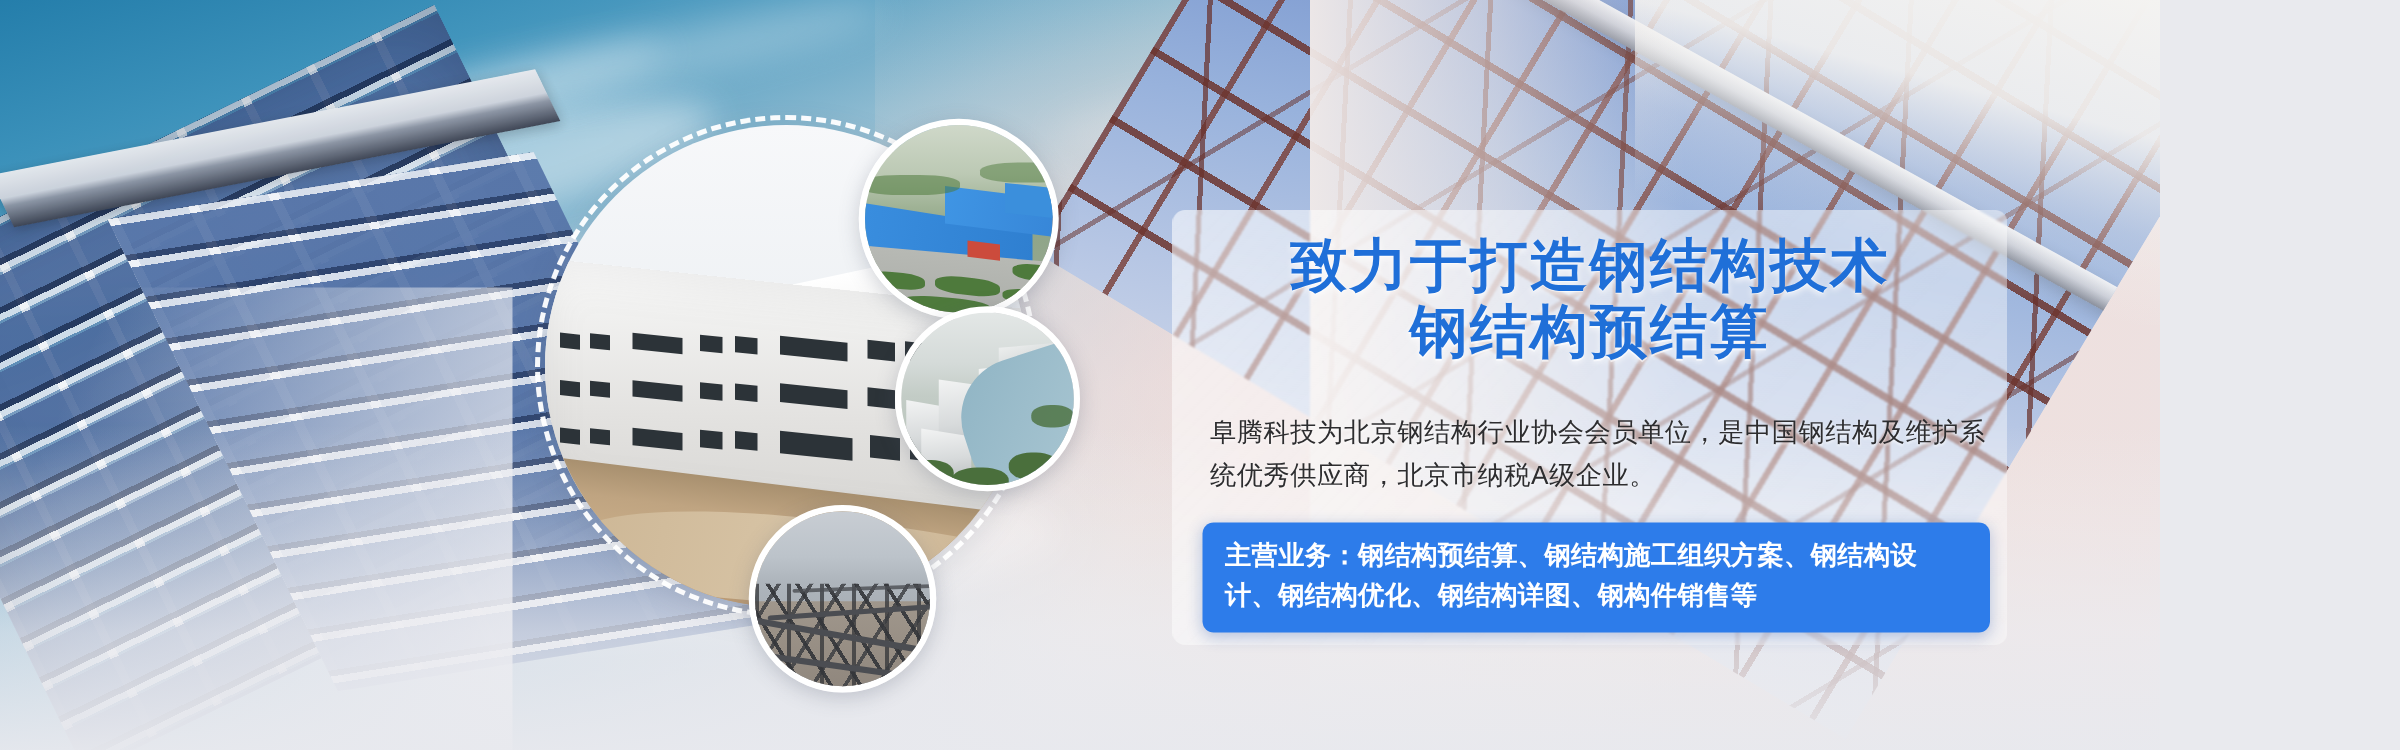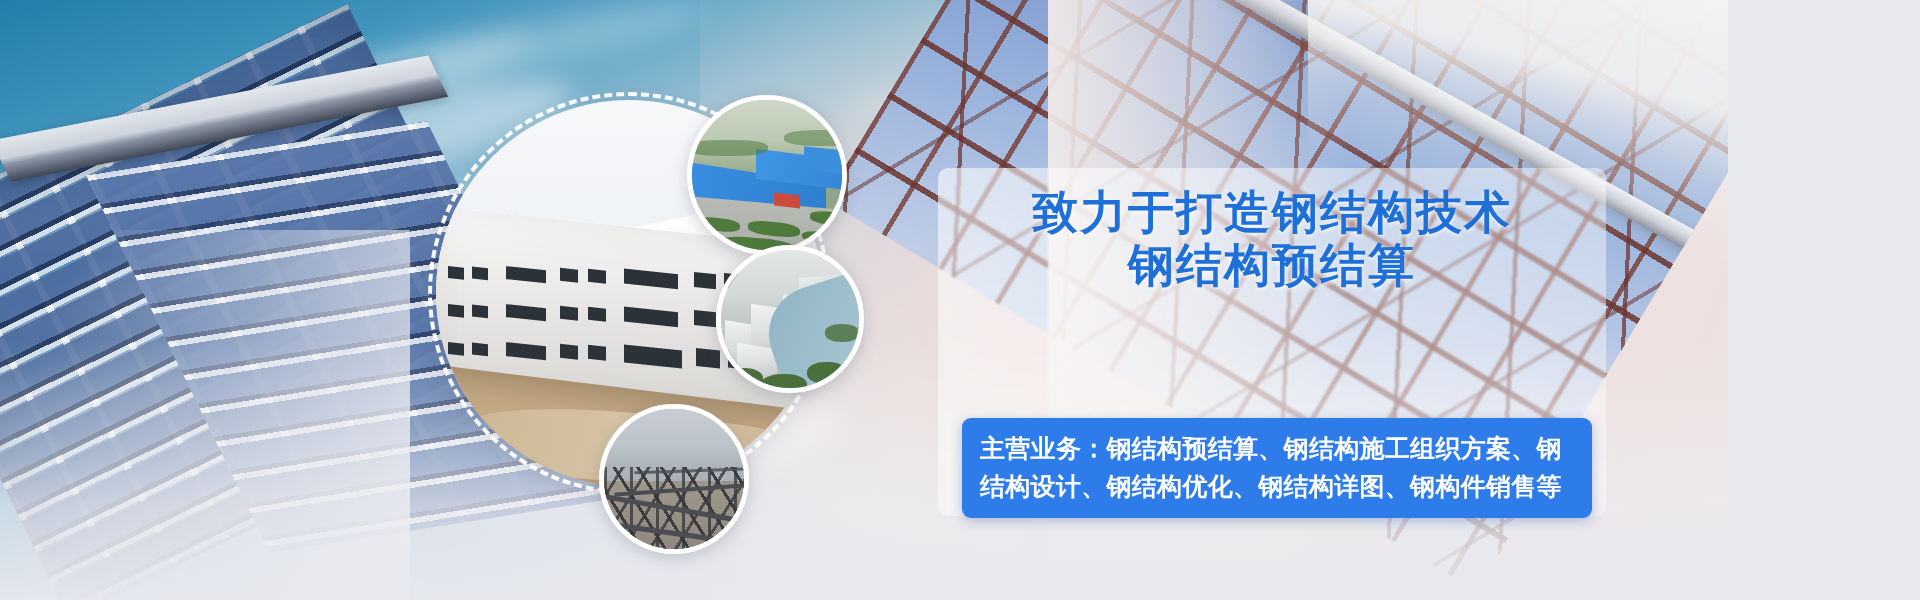--- a/index.html
+++ b/index.html
@@ -262,21 +262,21 @@
     letter-spacing:.4px;
     text-shadow:0 1px 2px rgba(255,255,255,.7);
   }
 
   .biz-box{
     position:absolute;left:962px;top:418px;width:630px;
     background:#2d7cea;
     border-radius:9px;
     padding:11px 18px 13px 18px;
     color:#ffffff;
-    font-size:25px;
+    font-size:21px;
     font-weight:700;
     line-height:1.52;
     letter-spacing:.3px;
     box-shadow:0 3px 12px rgba(30,80,170,.3);
   }
 </style>
 </head>
 <body>
 
 <div class="banner">
@@ -392,16 +392,17 @@
     <div class="cb-bar" style="left:30px;top:60px;width:130px;height:3px;transform:rotate(-2deg);opacity:.8;"></div>
   </div>
 
   <div class="panel"></div>
 
   <div class="headline">
     <span>致力于打造钢结构技术</span>
     <span class="l2">钢结构预结算</span>
   </div>
 
+  <div class="subtext">阜腾科技为北京钢结构行业协会会员单位，是中国钢结构及维护系统优秀供应商，北京市纳税A级企业。</div>
 
   <div class="biz-box">主营业务：钢结构预结算、钢结构施工组织方案、钢结构设计、钢结构优化、钢结构详图、钢构件销售等</div>
 
 </div>
 
 </body></html>

